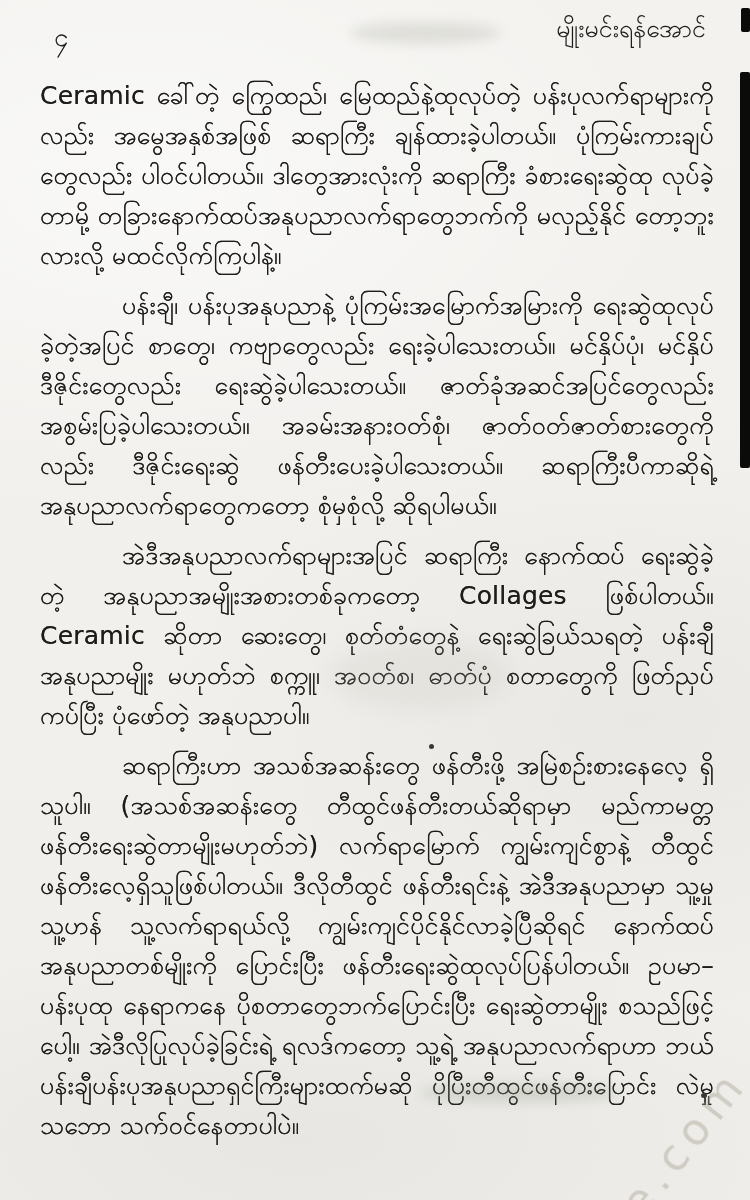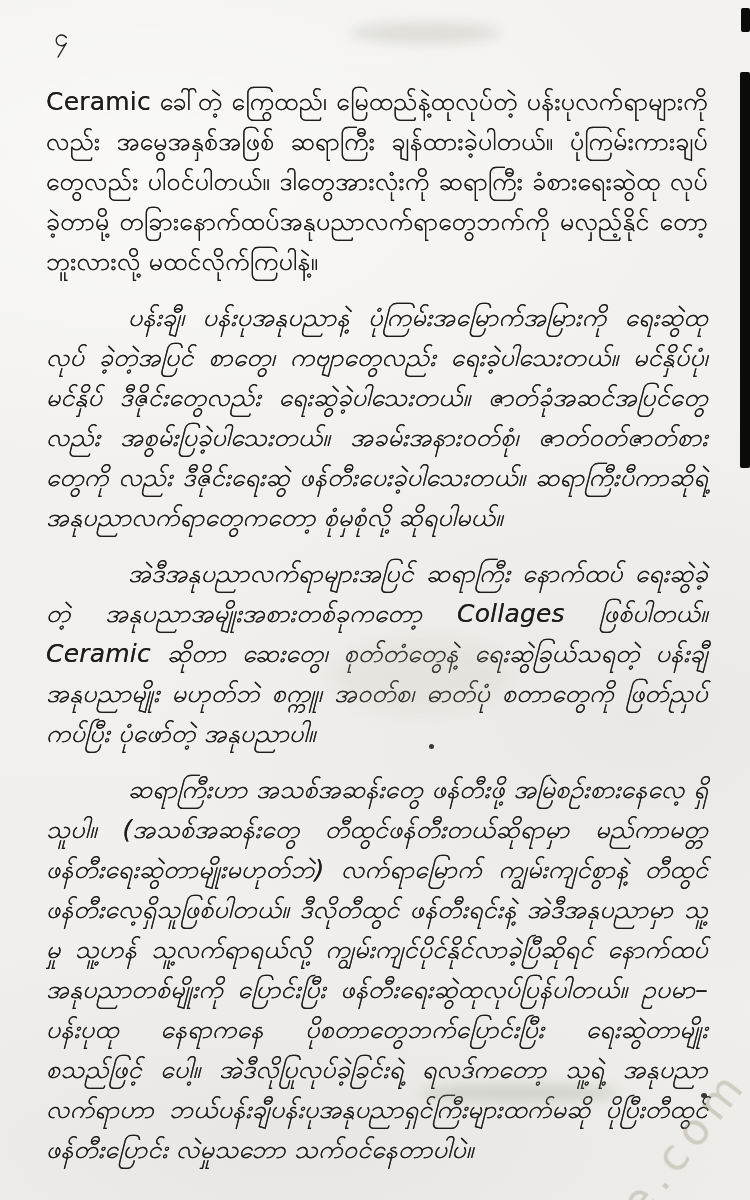--- a/index.html
+++ b/index.html
@@ -45,26 +45,25 @@
     top: 66px;
     left: 30px;
     width: 694px;
     font-size: 25px;
     line-height: 40px;
     text-align: justify;
     letter-spacing: 0.2px;
     text-shadow: 0 0 0.5px rgba(29,28,26,0.8);
   }
   .body-text p {
-    margin: 16px;
+    margin: 10px;
     padding: 0;
   }
   .body-text p.indented {
     text-indent: 82px;
-    font-style: italic;
   }
   
   .edge-bar {
     position: absolute;
     background: #0b0b0a;
     border-radius: 2px;
     filter: blur(0.6px);
   }
   .edge-bar.top    { right: 0; top: 8px;  width: 9px;  height: 24px; }
   .edge-bar.main   { right: 0; top: 72px; width: 10px; height: 396px; }
@@ -100,20 +99,21 @@
   .speck.k1 { left: 701px; top: 1093px; width: 6px; height: 5px; }
   .speck.k2 { left: 429px; top: 744px; width: 5px; height: 5px; }
 </style>
 </head>
 <body>
 
 <div class="page">
 
   <div class="header">
     <div class="page-number">၄</div>
+    <div class="running-title">မျိုးမင်းရန်အောင်</div>
   </div>
 
   <div class="body-text">
     <p>Ceramic ခေါ်တဲ့ ကြွေထည်၊ မြေထည်နဲ့ထုလုပ်တဲ့ ပန်းပုလက်ရာများကို လည်း အမွေအနှစ်အဖြစ် ဆရာကြီး ချန်ထားခဲ့ပါတယ်။ ပုံကြမ်းကားချပ် တွေလည်း ပါဝင်ပါတယ်။ ဒါတွေအားလုံးကို ဆရာကြီး ခံစားရေးဆွဲထု လုပ်ခဲ့တာမို့ တခြားနောက်ထပ်အနုပညာလက်ရာတွေဘက်ကို မလှည့်နိုင် တော့ဘူးလားလို့ မထင်လိုက်ကြပါနဲ့။</p>
     <p class="indented">ပန်းချီ၊ ပန်းပုအနုပညာနဲ့ ပုံကြမ်းအမြောက်အမြားကို ရေးဆွဲထုလုပ် ခဲ့တဲ့အပြင် စာတွေ၊ ကဗျာတွေလည်း ရေးခဲ့ပါသေးတယ်။ မင်နှိပ်ပုံ၊ မင်နှိပ် ဒီဇိုင်းတွေလည်း ရေးဆွဲခဲ့ပါသေးတယ်။ ဇာတ်ခုံအဆင်အပြင်တွေလည်း အစွမ်းပြခဲ့ပါသေးတယ်။ အခမ်းအနားဝတ်စုံ၊ ဇာတ်ဝတ်ဇာတ်စားတွေကို လည်း ဒီဇိုင်းရေးဆွဲ ဖန်တီးပေးခဲ့ပါသေးတယ်။ ဆရာကြီးပီကာဆိုရဲ့ အနုပညာလက်ရာတွေကတော့ စုံမှစုံလို့ ဆိုရပါမယ်။</p>
     <p class="indented">အဲဒီအနုပညာလက်ရာများအပြင် ဆရာကြီး နောက်ထပ် ရေးဆွဲခဲ့တဲ့ အနုပညာအမျိုးအစားတစ်ခုကတော့ Collages ဖြစ်ပါတယ်။ Ceramic ဆိုတာ ဆေးတွေ၊ စုတ်တံတွေနဲ့ ရေးဆွဲခြယ်သရတဲ့ ပန်းချီအနုပညာမျိုး မဟုတ်ဘဲ စက္ကူ၊ အဝတ်စ၊ ဓာတ်ပုံ စတာတွေကို ဖြတ်ညှပ်ကပ်ပြီး ပုံဖော်တဲ့ အနုပညာပါ။</p>
     <p class="indented">ဆရာကြီးဟာ အသစ်အဆန်းတွေ ဖန်တီးဖို့ အမြဲစဉ်းစားနေလေ့ ရှိသူပါ။ (အသစ်အဆန်းတွေ တီထွင်ဖန်တီးတယ်ဆိုရာမှာ မည်ကာမတ္တ ဖန်တီးရေးဆွဲတာမျိုးမဟုတ်ဘဲ) လက်ရာမြောက် ကျွမ်းကျင်စွာနဲ့ တီထွင် ဖန်တီးလေ့ရှိသူဖြစ်ပါတယ်။ ဒီလိုတီထွင် ဖန်တီးရင်းနဲ့ အဲဒီအနုပညာမှာ သူ့မှု သူ့ဟန် သူ့လက်ရာရယ်လို့ ကျွမ်းကျင်ပိုင်နိုင်လာခဲ့ပြီဆိုရင် နောက်ထပ် အနုပညာတစ်မျိုးကို ပြောင်းပြီး ဖန်တီးရေးဆွဲထုလုပ်ပြန်ပါတယ်။ ဥပမာ– ပန်းပုထု နေရာကနေ ပိုစတာတွေဘက်ပြောင်းပြီး ရေးဆွဲတာမျိုး စသည်ဖြင့် ပေါ့။ အဲဒီလိုပြုလုပ်ခဲ့ခြင်းရဲ့ ရလဒ်ကတော့ သူ့ရဲ့ အနုပညာလက်ရာဟာ ဘယ်ပန်းချီပန်းပုအနုပညာရှင်ကြီးများထက်မဆို ပိုပြီးတီထွင်ဖန်တီးပြောင်း လဲမှုသဘော သက်ဝင်နေတာပါပဲ။</p>
   </div>
 
   <div class="edge-bar top"></div>

